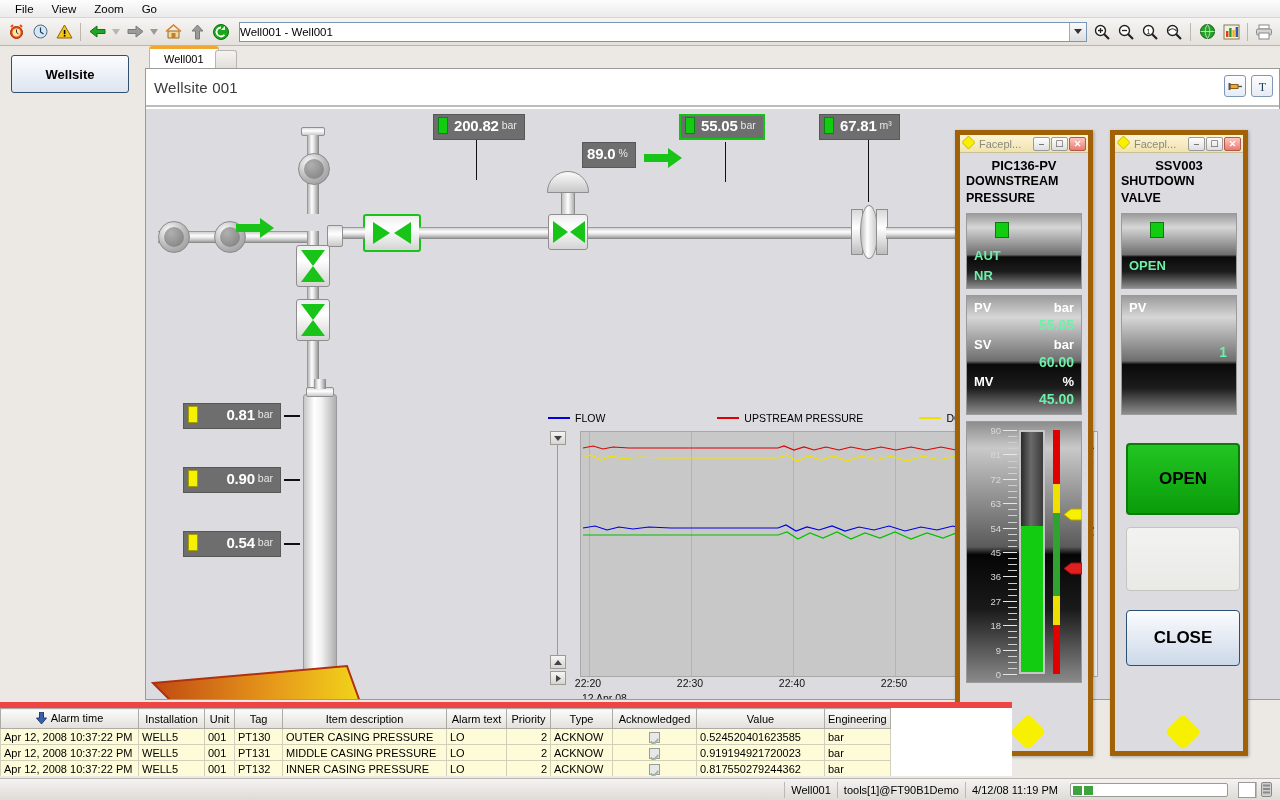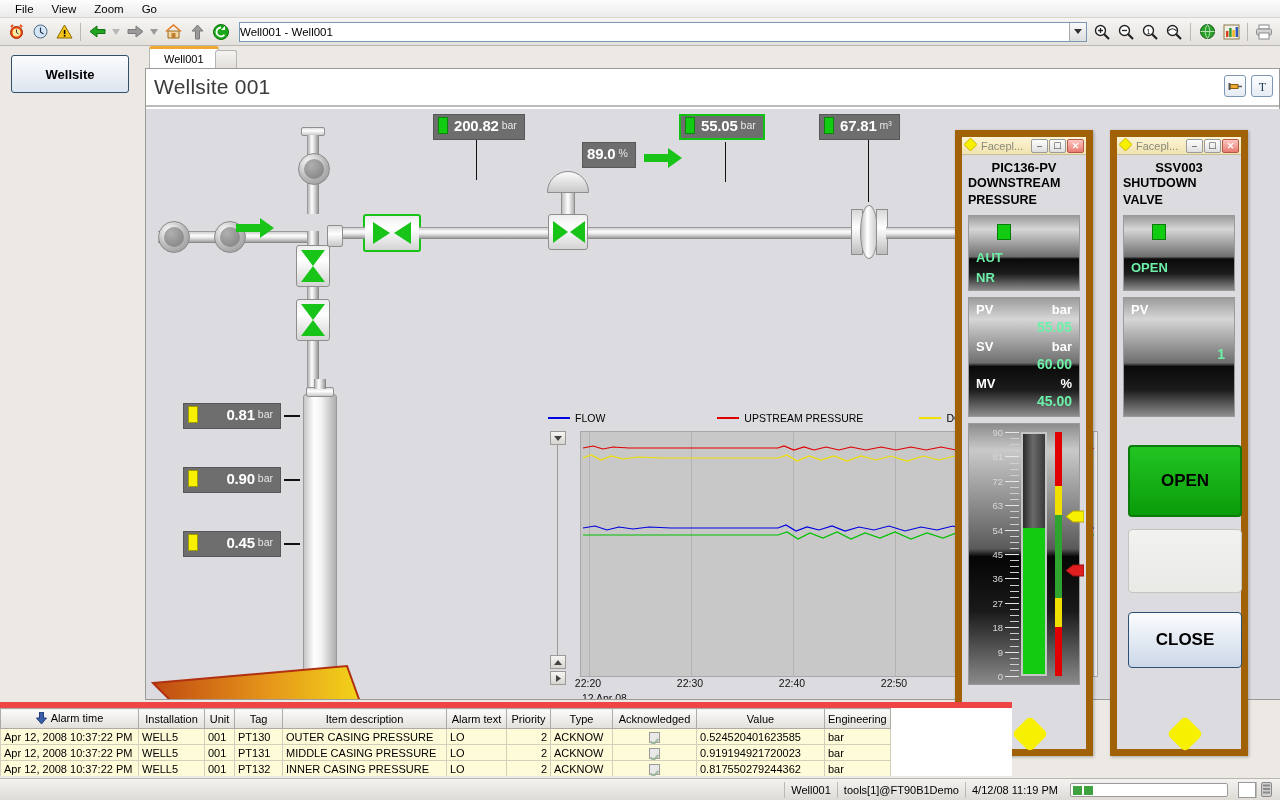--- a/index.html
+++ b/index.html
@@ -70,21 +70,21 @@
   
   .content {
     position: absolute; left: 145px; top: 68px; width: 1135px; height: 632px;
     background: #fff; border: 1px solid #9c9a96;
   }
   .page-head {
     position: absolute; left: 0; top: 0; width: 100%; height: 38px;
     background: #fff; display: flex; align-items: center;
     border-bottom: 2px solid #bcbcbc;
   }
-  .page-title { margin-left: 8px; font-size: 21px; color: #3b3b3b; letter-spacing: .2px; }
+  .page-title { margin-left: 8px; font-size: 15px; color: #3b3b3b; letter-spacing: .2px; }
   .head-icons { position: absolute; right: 6px; top: 6px; display: flex; gap: 5px; }
   .head-ibtn {
     width: 22px; height: 22px; background: linear-gradient(#fdfdfe,#e6ecf4);
     border: 1px solid #7e97b4; border-radius: 3px;
     display: flex; align-items: center; justify-content: center;
   }
 
   
   .graphic {
     position: absolute; left: 0; top: 40px; width: 1135px; height: 590px;
@@ -167,21 +167,21 @@
 
   .scroll-btn {
     position: absolute; width: 16px; height: 14px;
     background: linear-gradient(#f6f5f3,#d8d5d0);
     border: 1px solid #9c9a96; display: flex; align-items: center; justify-content: center;
   }
 
   
   .faceplate {
     position: absolute; background: #dcdce0;
-    border: 7px solid #a16207; box-shadow: 1px 1px 3px rgba(0,0,0,.28);
+    border: 5px solid #a16207; box-shadow: 1px 1px 3px rgba(0,0,0,.28);
   }
   .fp-title {
     height: 18px; background: linear-gradient(#fdf4d6,#f0e3b0);
     display: flex; align-items: center; padding: 0 2px;
     border-bottom: 1px solid #c9bf96;
   }
   .fp-title .t { flex: 1; margin-left: 4px; font-size: 11px; color: #8a8a7a; }
   .wbtn {
     width: 17px; height: 14px; margin-left: 1px;
     background: linear-gradient(#fefefe,#dfdfdf); border: 1px solid #9a9a9a;
@@ -561,21 +561,21 @@
 
       <div class="vtag" style="left:37px; top:358px; width:98px; justify-content:flex-end;">
         <span class="led" style="background:#f7f000; position:absolute; left:4px;"></span>
         <span class="num">0.90</span>
         <span class="unit">bar</span>
       </div>
       <div class="leader" style="left:138px; top:370px; width:16px; height:2px;"></div>
 
       <div class="vtag" style="left:37px; top:422px; width:98px; justify-content:flex-end;">
         <span class="led" style="background:#f7f000; position:absolute; left:4px;"></span>
-        <span class="num">0.45</span>
+        <span class="num">0.54</span>
         <span class="unit">bar</span>
       </div>
       <div class="leader" style="left:138px; top:434px; width:16px; height:2px;"></div>
 
       <div class="trend">
         <div class="trend-legend">
           <div class="leg" style="margin-left:4px">
             <span class="swatch" style="background:#0000e0"></span>
             <span>FLOW</span>
           </div>

